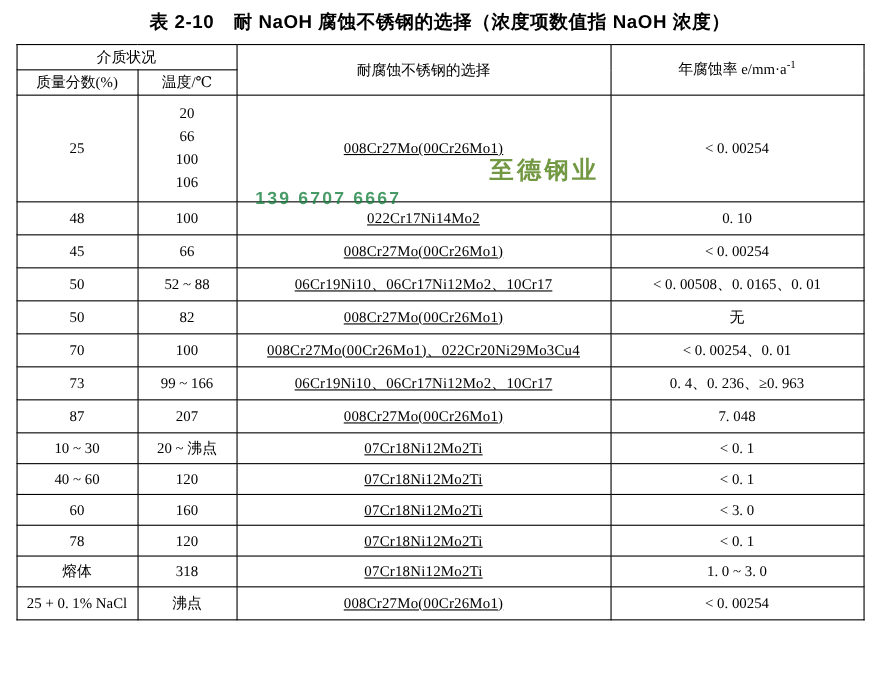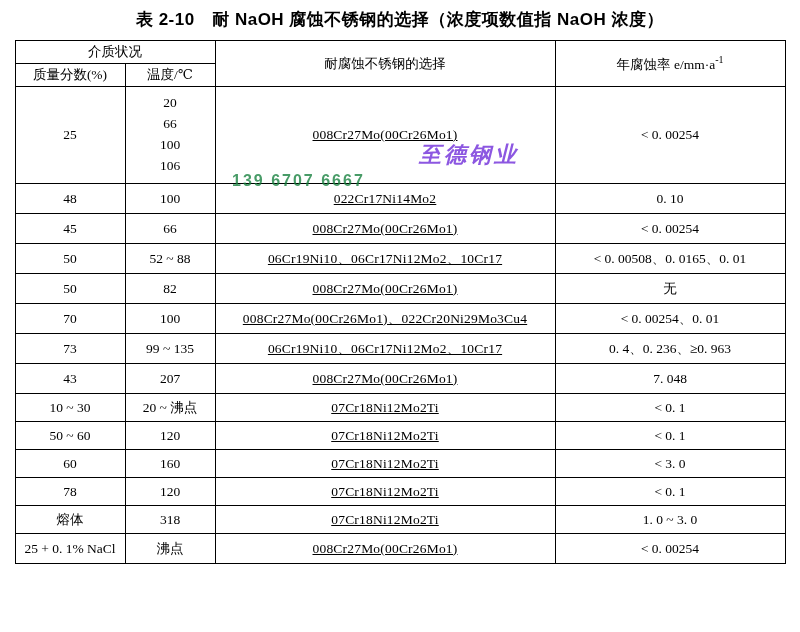--- a/index.html
+++ b/index.html
@@ -80,27 +80,26 @@
   }
   .wm {
     position: absolute;
     pointer-events: none;
     color: #8fa9c8;
     opacity: 0.78;
     font-family: "Liberation Sans", "DejaVu Sans", sans-serif;
     white-space: nowrap;
   }
   .wm-text {
-    left: 419px;
+    left: 445px;
     top: 140px;
     font-size: 22px;
     letter-spacing: 3px;
-    color: #6d28d9;
-    font-weight: bold;
-    font-style: italic;
+    color: #4d7c0f;
+    font-weight: bold;
   }
   .wm-phone {
     left: 232px;
     top: 172px;
     font-size: 16px;
     letter-spacing: 2px;
     color: #15803d;
     font-weight: bold;
   }
   .sup {
@@ -177,41 +176,41 @@
 
       <tr class="row-h">
         <td>70</td>
         <td>100</td>
         <td class="mat">008Cr27Mo(00Cr26Mo1)、022Cr20Ni29Mo3Cu4</td>
         <td>&lt; 0. 00254、0. 01</td>
       </tr>
 
       <tr class="row-h">
         <td>73</td>
-        <td>99 ~ 135</td>
+        <td>99 ~ 166</td>
         <td class="mat">06Cr19Ni10、06Cr17Ni12Mo2、10Cr17</td>
         <td>0. 4、0. 236、≥0. 963</td>
       </tr>
 
       <tr class="row-h">
-        <td>43</td>
+        <td>87</td>
         <td>207</td>
         <td class="mat">008Cr27Mo(00Cr26Mo1)</td>
         <td>7. 048</td>
       </tr>
 
       <tr class="row-h2 thickline">
         <td>10 ~ 30</td>
         <td class="bold-cell">20 ~ 沸点</td>
         <td class="mat">07Cr18Ni12Mo2Ti</td>
         <td>&lt; 0. 1</td>
       </tr>
 
       <tr class="row-h2">
-        <td>50 ~ 60</td>
+        <td>40 ~ 60</td>
         <td>120</td>
         <td class="mat">07Cr18Ni12Mo2Ti</td>
         <td>&lt; 0. 1</td>
       </tr>
 
       <tr class="row-h2">
         <td>60</td>
         <td>160</td>
         <td class="mat">07Cr18Ni12Mo2Ti</td>
         <td>&lt; 3. 0</td>

